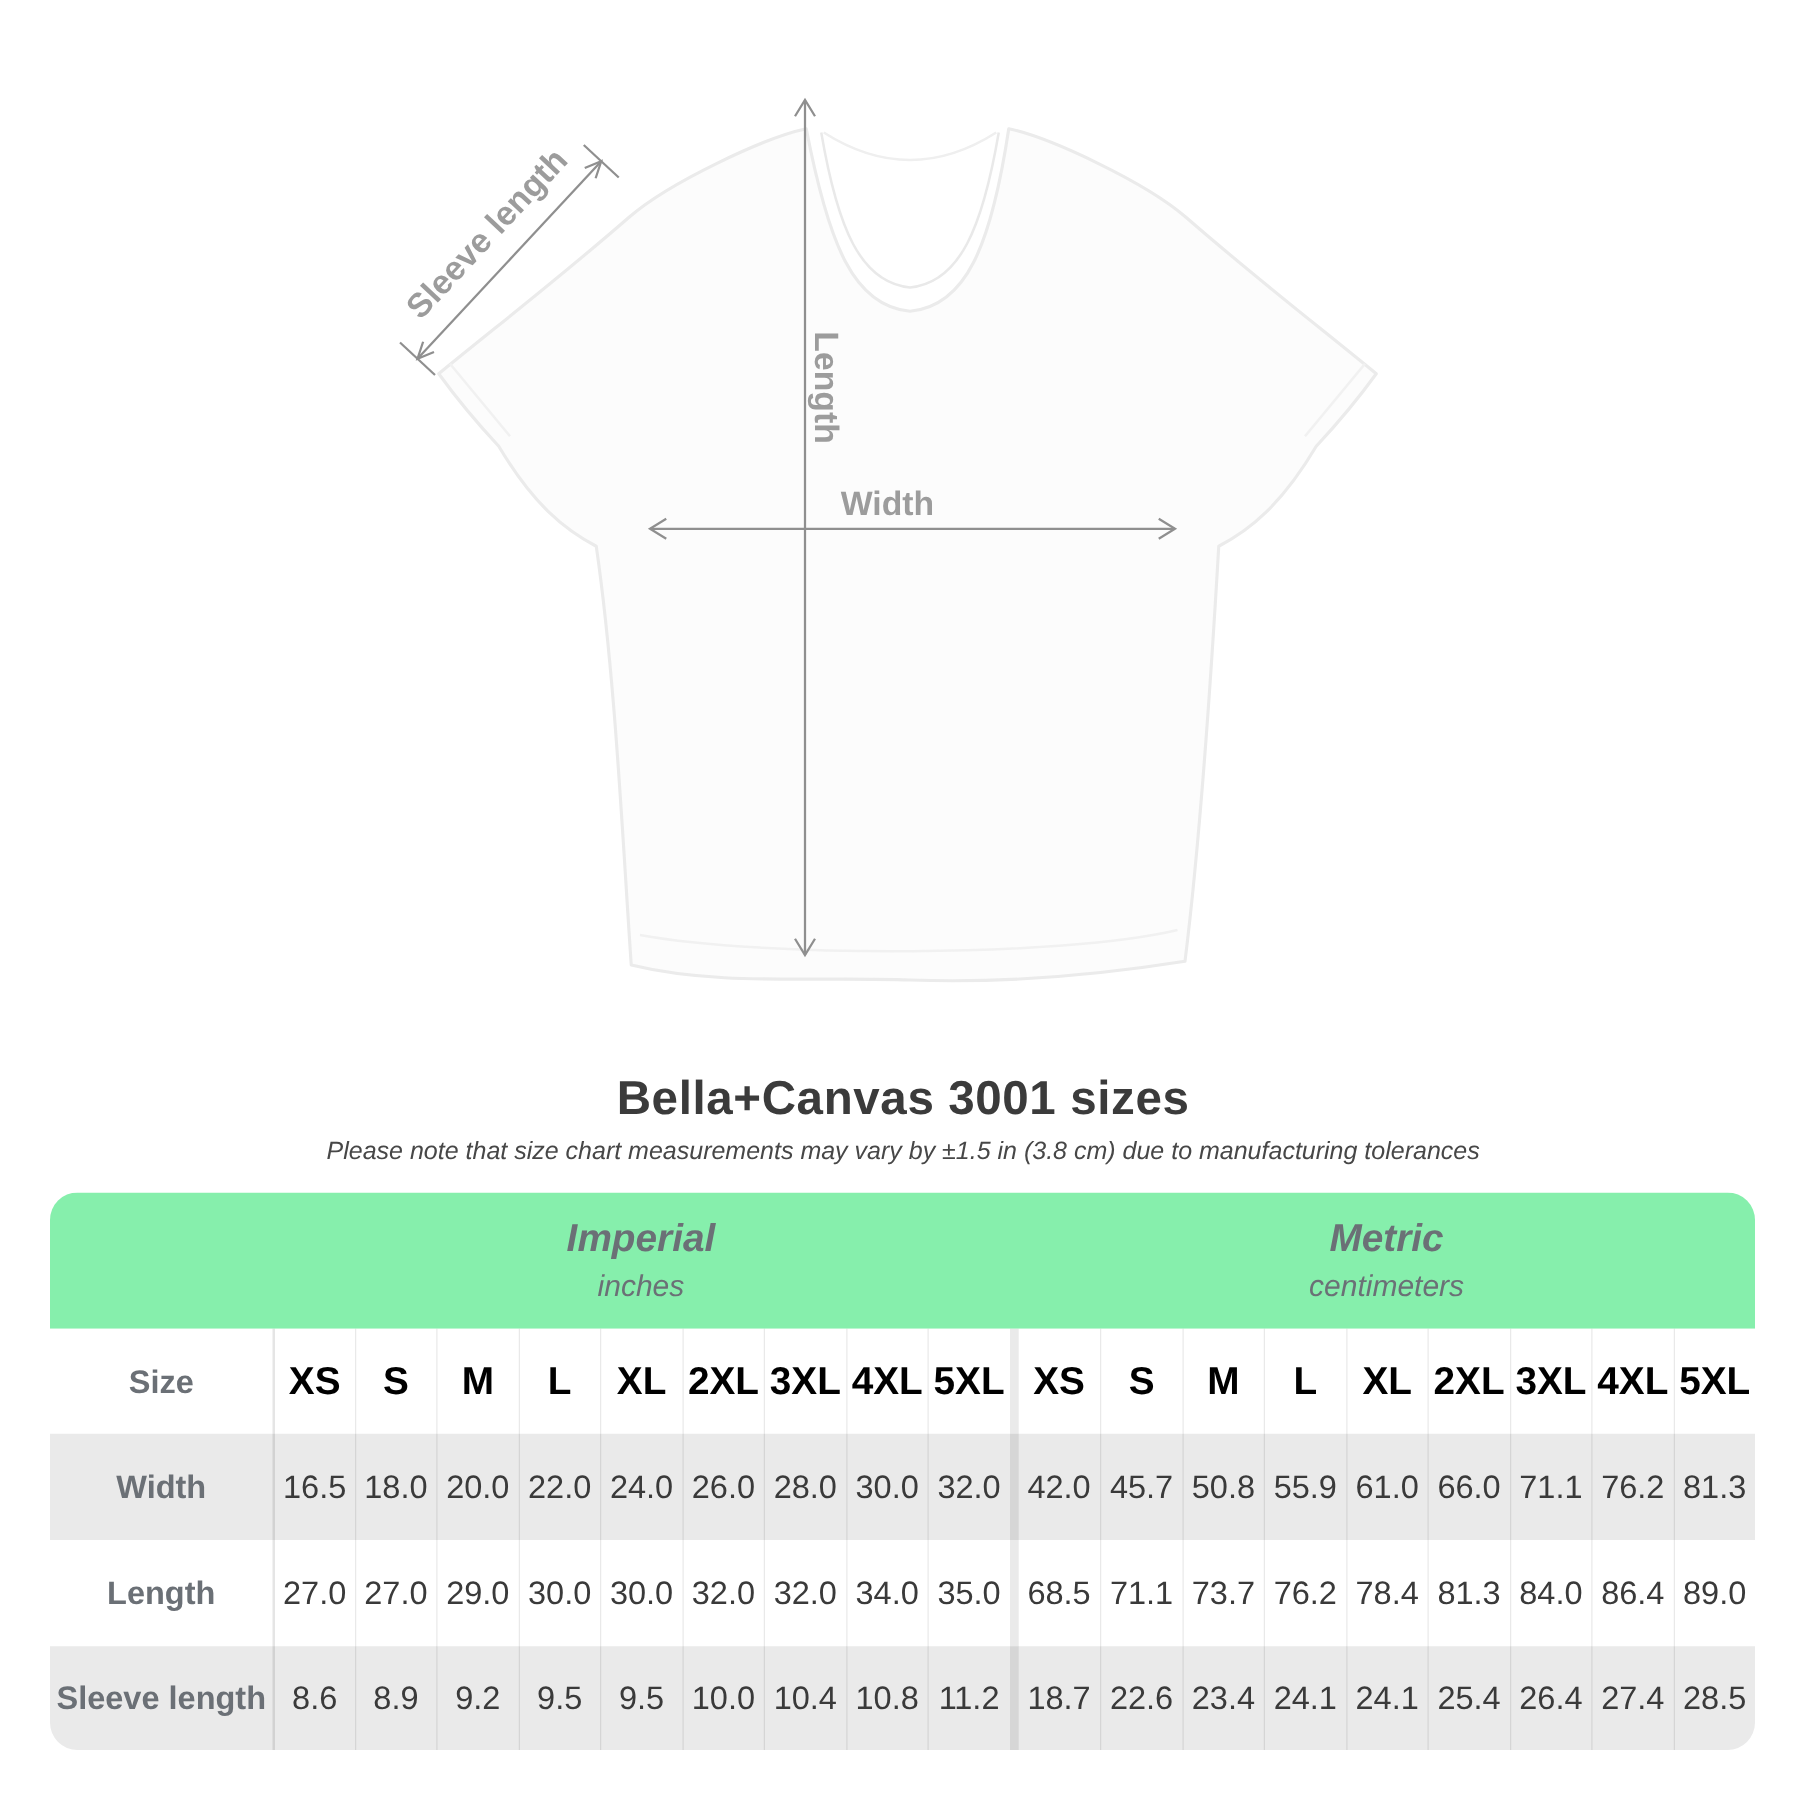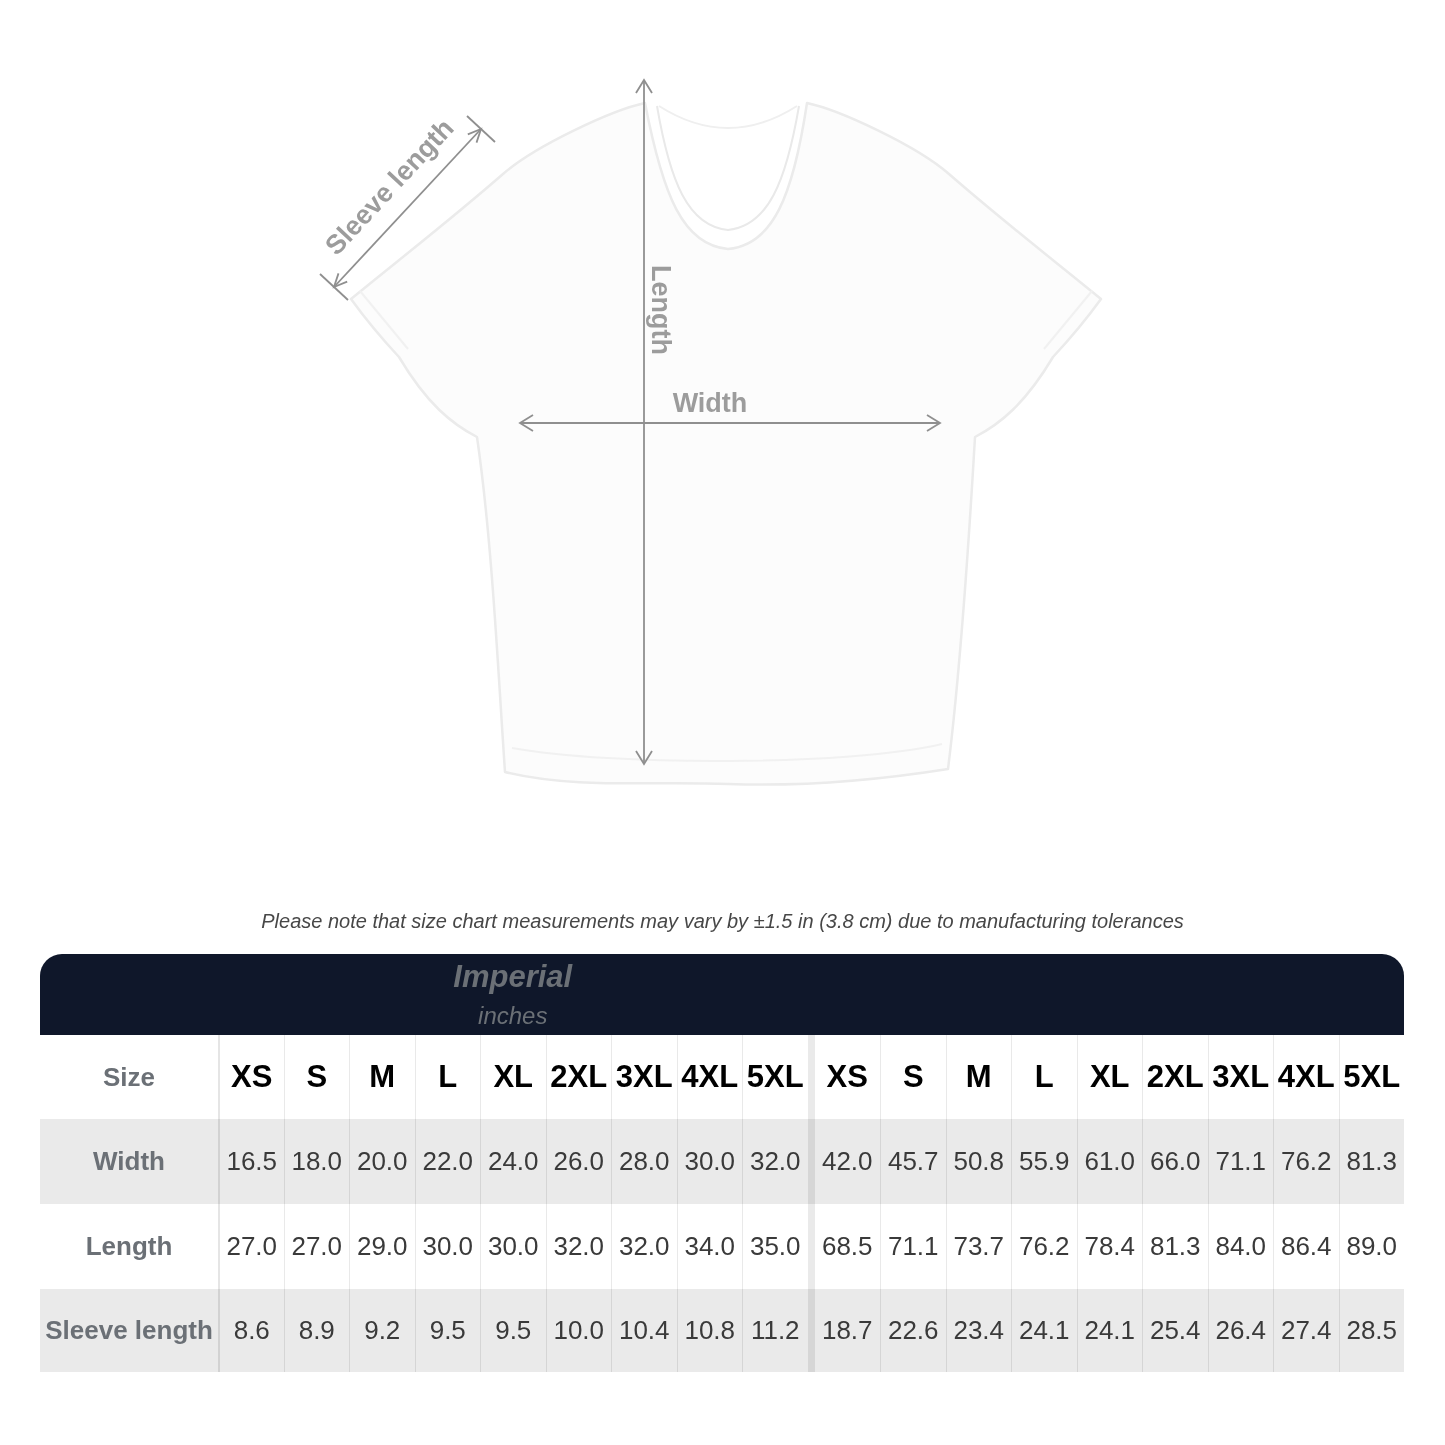--- a/index.html
+++ b/index.html
@@ -17,21 +17,21 @@
     font-size:20px;font-style:italic;color:#474747;
   }
   
   .tbl{
     position:absolute;left:40px;top:954px;width:1364px;height:446px;
     border-radius:22px;overflow:hidden;background:#ffffff;
   }
   .trow{display:grid;grid-template-columns:178px repeat(9,1fr) 7px repeat(9,1fr);}
   .group-row{
     display:grid;grid-template-columns:178px 1fr 7px 1fr;
-    height:81px;background:#0f172a;
+    height:109px;background:#86efac;
   }
   .ghead{display:flex;flex-direction:column;align-items:center;justify-content:center;gap:7px;color:#6b7076;}
   .gname{font-size:31px;font-weight:bold;font-style:italic;}
   .gunit{font-size:24px;font-style:italic;}
   .header-row{height:84px;background:#ffffff;}
   .data-row{height:85px;background:#ffffff;}
   .data-row.shade{background:#eaeaea;}
   .data-row.last{height:83px;}
   .c{display:flex;align-items:center;justify-content:center;border-left:1px solid rgba(0,0,0,0.085);}
   .c.thick{border-left:2px solid rgba(0,0,0,0.10);}
@@ -95,31 +95,36 @@
         <line x1="467" y1="116" x2="495" y2="142"></line>
         <line x1="320" y1="274" x2="348" y2="300"></line>
       </g>
     </g>
 
     <text transform="translate(396,193) rotate(-47)" text-anchor="middle" font-size="27" font-weight="bold" fill="#9c9c9c">Sleeve length</text>
     <text transform="translate(652,310) rotate(90)" text-anchor="middle" font-size="27" font-weight="bold" fill="#9c9c9c">Length</text>
     <text x="710" y="412" text-anchor="middle" font-size="27" font-weight="bold" fill="#9c9c9c">Width</text>
   </svg>
 
+  <div class="title">Bella+Canvas 3001 sizes</div>
   <div class="subtitle">Please note that size chart measurements may vary by ±1.5 in (3.8 cm) due to manufacturing tolerances</div>
 
   <div class="tbl">
 
     <div class="group-row">
       <div></div>
       <div class="ghead">
         <div class="gname">Imperial</div>
         <div class="gunit">inches</div>
       </div>
       <div></div>
+      <div class="ghead">
+        <div class="gname">Metric</div>
+        <div class="gunit">centimeters</div>
+      </div>
     </div>
 
     <div class="trow header-row">
       <div class="rowlabel">Size</div>
     <div class="c thick">XS</div>
         <div class="c">S</div>
         <div class="c">M</div>
         <div class="c">L</div>
         <div class="c">XL</div>
         <div class="c">2XL</div>

